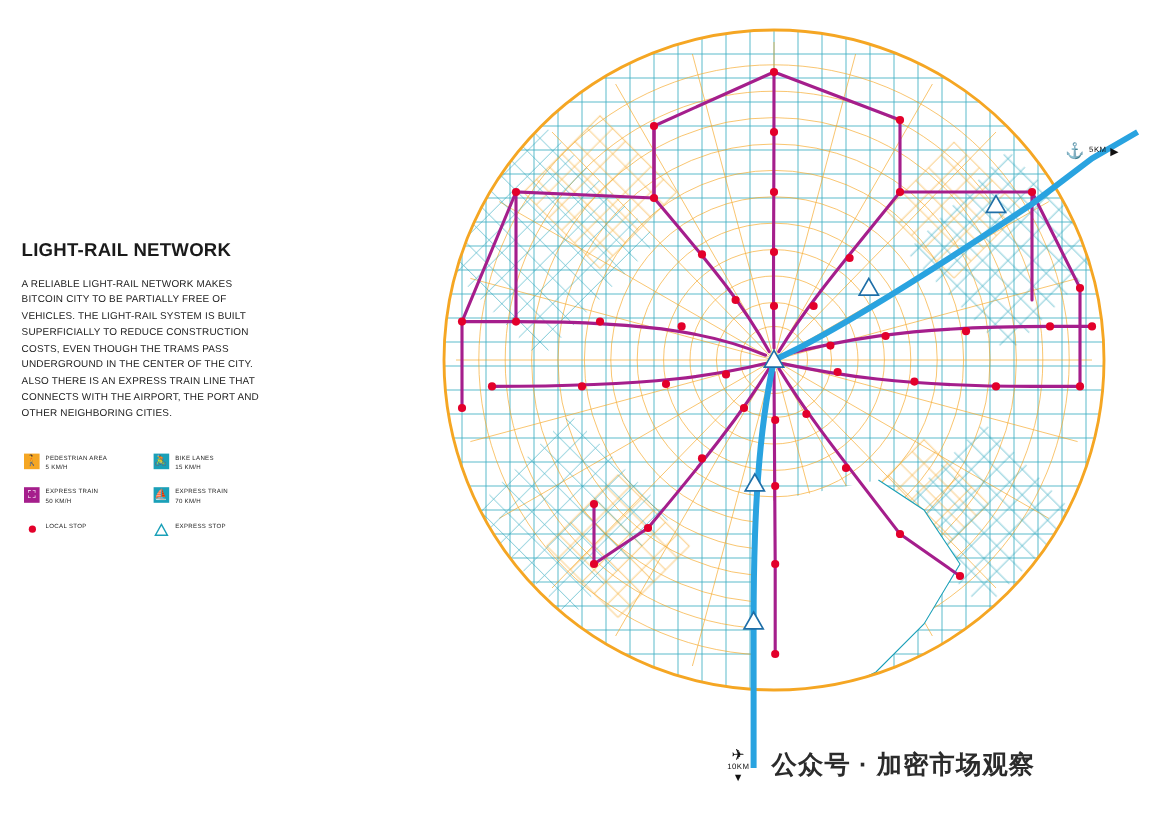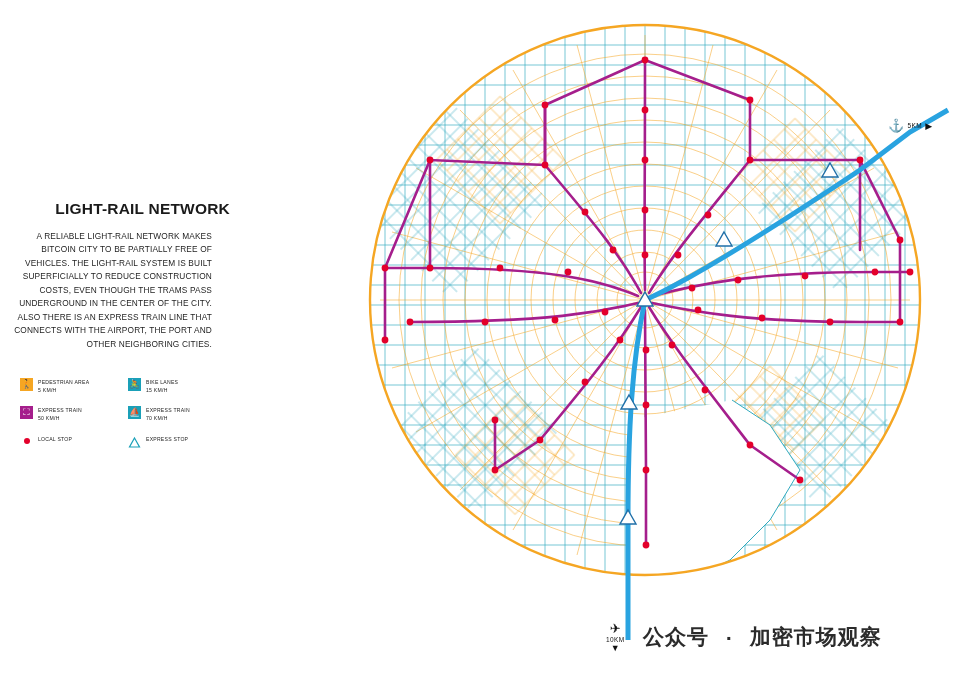--- a/index.html
+++ b/index.html
@@ -12,24 +12,23 @@
     height: 678px;
     position: relative;
     overflow: hidden;
     font-family: "Liberation Sans", sans-serif;
     color: #111111;
   }
 
   
   #left-panel {
     position: absolute;
-    left: 0;
+    left: 18px;
     top: 200px;
     width: 230px;
-    text-align: right;
   }
   #title {
     font-size: 15.5px;
     font-weight: bold;
     letter-spacing: 0.2px;
     margin: 0 0 12px 0;
     color: #1a1a1a;
   }
   #description {
     font-size: 8.3px;
@@ -150,21 +149,20 @@
     position: absolute;
     left: 643px;
     top: 623px;
     display: flex;
     align-items: center;
     font-size: 21px;
     font-weight: bold;
     color: #2b2b2b;
     letter-spacing: 1px;
     white-space: nowrap;
-    font-family: Liberation Mono, monospace;
   }
 </style>
 </head>
 <body>
 
 <div id="left-panel">
   <h1 id="title">LIGHT-RAIL NETWORK</h1>
   <p id="description">A RELIABLE LIGHT-RAIL NETWORK MAKES BITCOIN CITY TO BE PARTIALLY FREE OF VEHICLES. THE LIGHT-RAIL SYSTEM IS BUILT SUPERFICIALLY TO REDUCE CONSTRUCTION COSTS, EVEN THOUGH THE TRAMS PASS UNDERGROUND IN THE CENTER OF THE CITY. ALSO THERE IS AN EXPRESS TRAIN LINE THAT CONNECTS WITH THE AIRPORT, THE PORT AND OTHER NEIGHBORING CITIES.</p>
 </div>
 

